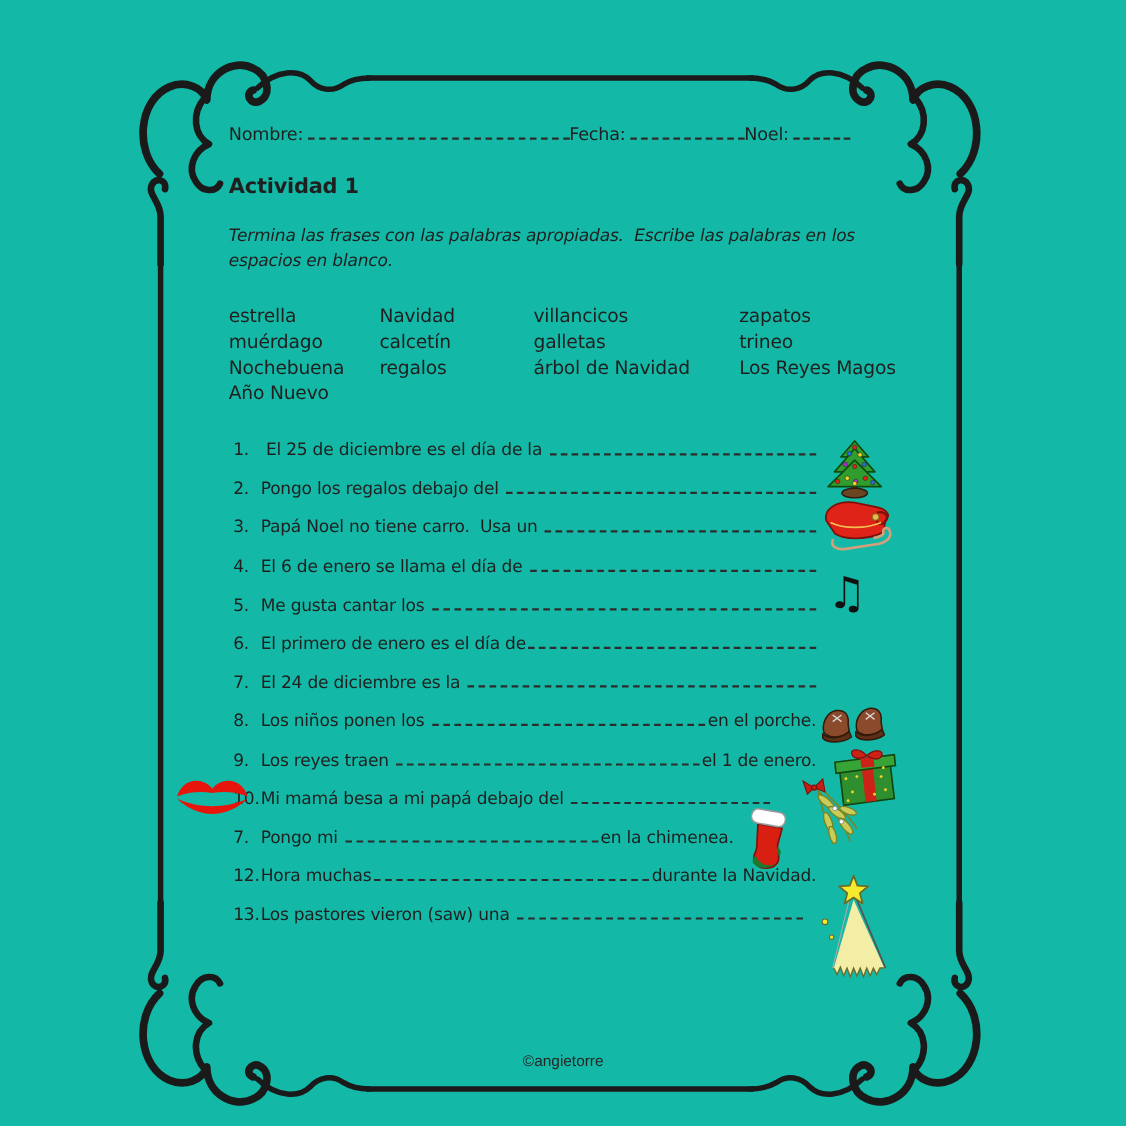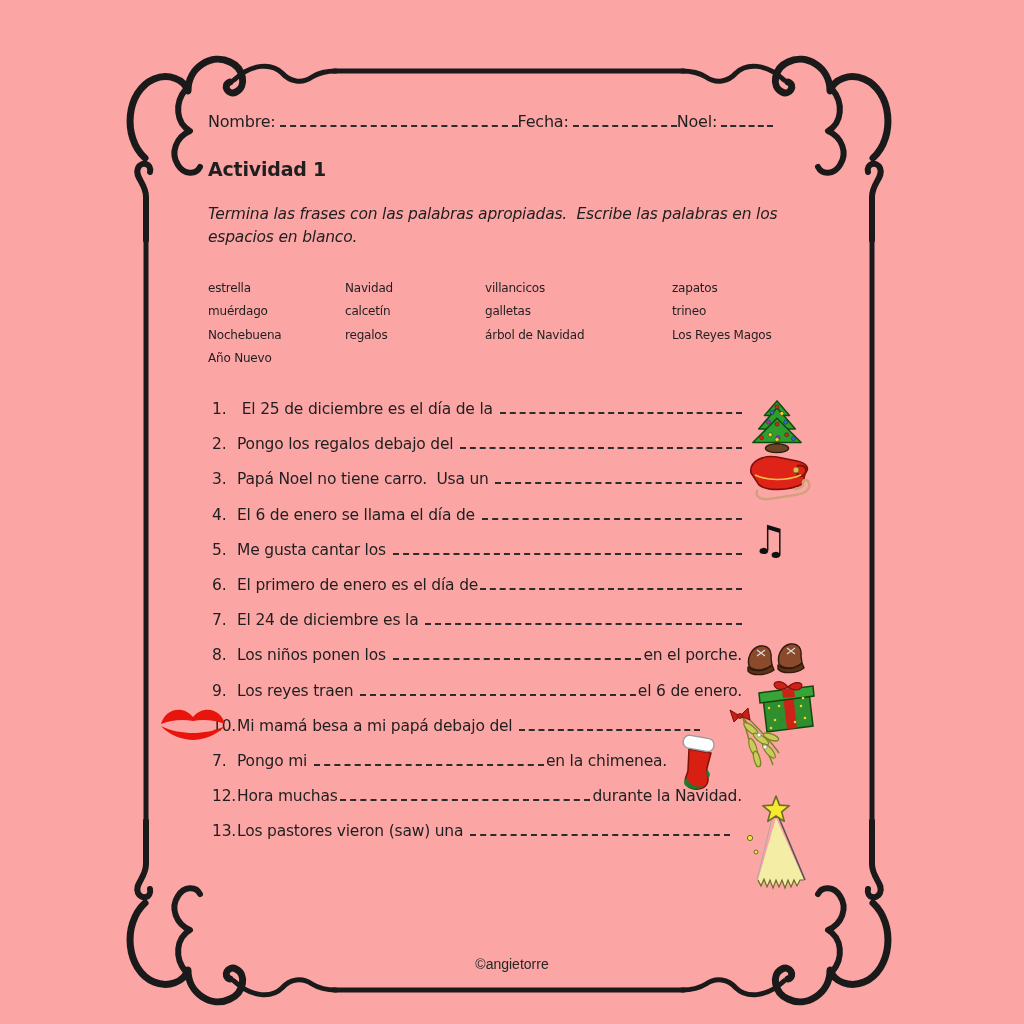--- a/index.html
+++ b/index.html
@@ -1,33 +1,33 @@
 <!DOCTYPE html>
 <html><head>
 <meta charset="utf-8">
 <style>
   html,body{margin:0;padding:0;background:#ffffff;}
-  .page{position:relative;width:1024px;height:1024px;background:#fca5a5;overflow:hidden;
+  .page{position:relative;width:1024px;height:1024px;background:#14b8a6;overflow:hidden;
         font-family:"DejaVu Sans",sans-serif;color:#1f1f1f;letter-spacing:-0.2px;}
   .frame{position:absolute;left:0;top:0;pointer-events:none;}
 
   
   .hdr{position:absolute;left:208px;top:112px;width:592px;display:flex;align-items:baseline;
        font-size:16px;}
   .hdr .lbl{white-space:pre;}
   .hblank{display:inline-block;height:13px;border-bottom:2px dashed #2c2c2c;margin-left:4px;}
   .hb1{width:238px;} .hb2{width:104px;} .hb3{width:52px;}
 
   .title{position:absolute;left:208px;top:158px;font-size:19px;font-weight:bold;}
   .instructions{position:absolute;left:208px;top:203px;width:616px;font-size:15.5px;
                 line-height:23px;white-space:pre-wrap;font-style:italic;}
 
   
   .bank{position:absolute;left:208px;top:277px;display:grid;
-        grid-template-columns:137px 140px 187px auto;font-size:12px;line-height:23.4px;}
+        grid-template-columns:137px 140px 187px auto;font-size:17px;line-height:23.4px;}
 
   
   .items{position:absolute;left:212px;top:399px;width:530px;font-size:15.5px;}
   .item{display:flex;align-items:baseline;height:35.2px;}
   .item .num{width:25px;flex:0 0 auto;white-space:pre;}
   .item .txt{white-space:pre;flex:0 0 auto;}
   .item .after{white-space:pre;flex:0 0 auto;margin-left:2px;}
   .blank{flex:1 1 auto;height:13px;border-bottom:2px dashed #2c2c2c;margin-left:2px;min-width:20px;}
   .mr42{margin-right:42px;} .mr75{margin-right:75px;} .mr12{margin-right:12px;}
 
@@ -133,21 +133,21 @@
     <div class="item">
       <span class="num">8.</span>
       <span class="txt">Los niños ponen los </span>
       <span class="blank"></span>
       <span class="after">en el porche.</span>
     </div>
     <div class="item">
       <span class="num">9.</span>
       <span class="txt">Los reyes traen </span>
       <span class="blank"></span>
-      <span class="after">el 6 de enero.</span>
+      <span class="after">el 1 de enero.</span>
     </div>
     <div class="item">
       <span class="num">10.</span>
       <span class="txt">Mi mamá besa a mi papá debajo del </span>
       <span class="blank mr42"></span>
     </div>
     <div class="item">
       <span class="num">7.</span>
       <span class="txt">Pongo mi </span>
       <span class="blank"></span>

